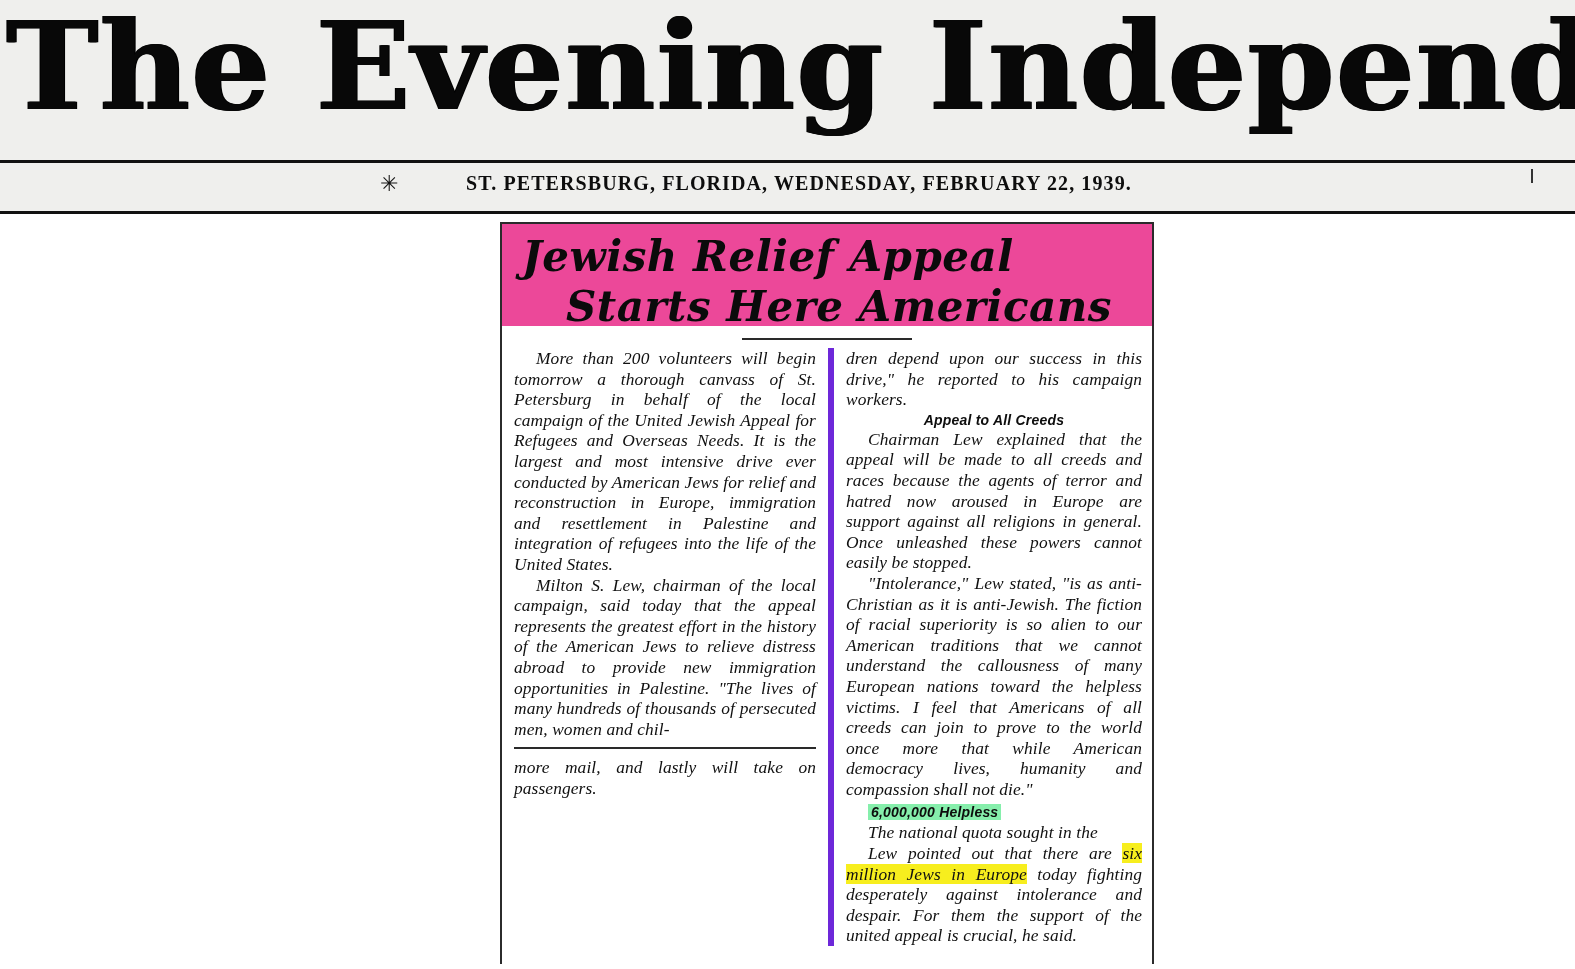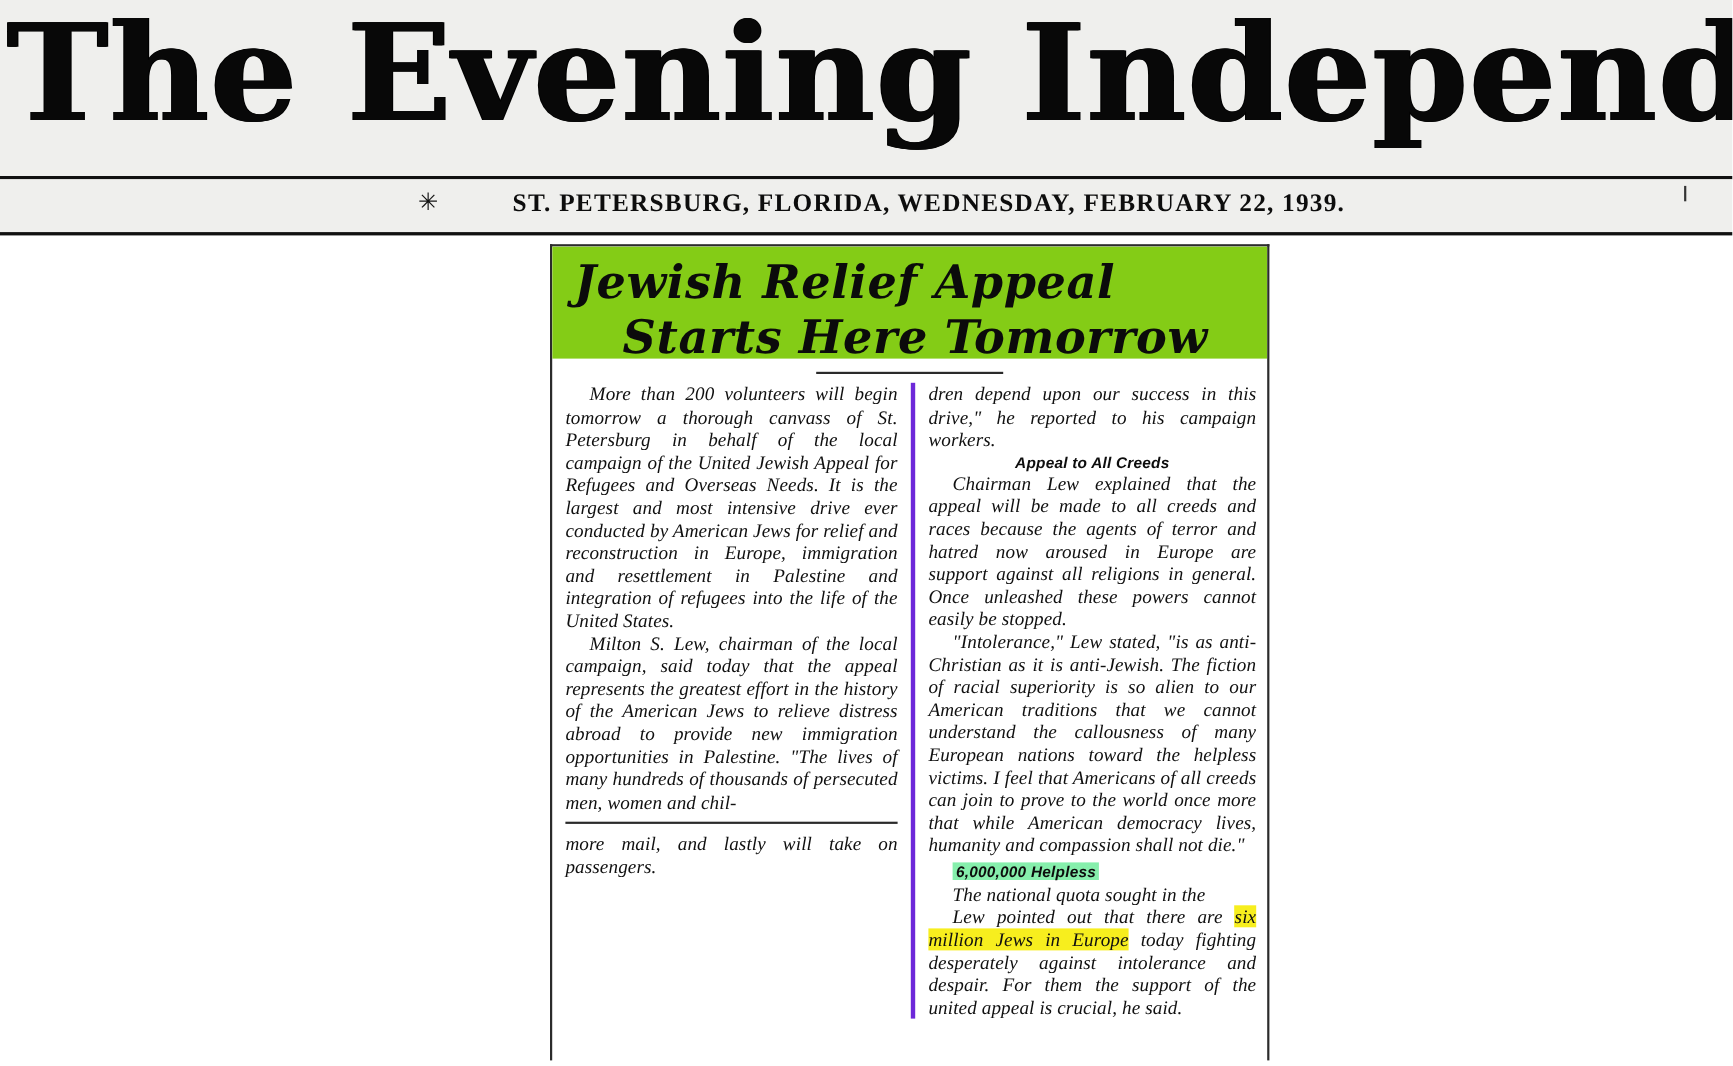--- a/index.html
+++ b/index.html
@@ -57,21 +57,21 @@
     top: 10px;
     font-size: 22px;
     line-height: 1;
     color: #111;
   }
   .dateline-text {
     position: absolute;
     left: 466px;
     top: 9px;
     font-family: "Liberation Serif", serif;
-    font-size: 23px;
+    font-size: 20px;
     font-weight: 700;
     letter-spacing: 1.1px;
     color: #0d0d0d;
     white-space: nowrap;
   }
   .dateline-tick {
     position: absolute;
     right: 42px;
     top: 6px;
     width: 2px;
@@ -87,21 +87,21 @@
     width: 650px;
     height: 740px;
     background: #fff;
     border-left: 2px solid #2b2b2b;
     border-right: 2px solid #2b2b2b;
     border-top: 2px solid #2b2b2b;
     overflow: hidden;
   }
   .headline-block {
     position: relative;
-    background: #84cc16;
+    background: #ec4899;
     padding: 8px 14px 10px 14px;
     height: 102px;
     box-sizing: border-box;
   }
   .headline-line {
     font-family: "DejaVu Serif", serif;
     font-style: italic;
     font-weight: 700;
     font-size: 42px;
     line-height: 50px;
@@ -125,21 +125,21 @@
     box-sizing: border-box;
     font-style: italic;
   }
   .col {
     width: 50%;
     box-sizing: border-box;
   }
   .col.left { padding-right: 12px; }
   .col.right {
     padding-left: 12px;
-    border-left: 4px solid #6d28d9;
+    border-left: 6px solid #6d28d9;
   }
   .body-text {
     font-family: "Liberation Serif", serif;
     font-size: 17.4px;
     line-height: 20.6px;
     text-align: justify;
     letter-spacing: 0.1px;
     color: #101010;
     margin: 0 0 0 0;
   }
@@ -184,21 +184,21 @@
 <div class="dateline-bar">
   <span class="dateline-star">✳</span>
   <span class="dateline-text">ST. PETERSBURG, FLORIDA,  WEDNESDAY, FEBRUARY 22, 1939.</span>
   <span class="dateline-tick"></span>
 </div>
 
 <div class="clipping">
 
   <div class="headline-block">
     <div class="headline-line l1">Jewish  Relief  Appeal</div>
-    <div class="headline-line l2">Starts  Here  Tomorrow</div>
+    <div class="headline-line l2">Starts  Here  Americans</div>
   </div>
 
   <div class="rule-short"></div>
 
   <div class="columns">
 
     <div class="col left">
       <p class="body-text indent">More than 200 volunteers will begin tomorrow a thorough canvass of St. Petersburg in behalf of the local campaign of the United Jewish Appeal for Refugees and Overseas Needs. It is the largest and most intensive drive ever conducted by American Jews for relief and reconstruction in Europe, immigration and resettlement in Palestine and integration of refugees into the life of the United States.</p>
       <p class="body-text indent">Milton S. Lew, chairman of the local campaign, said today that the appeal represents the greatest effort in the history of the American Jews to relieve distress abroad to provide new immigration opportunities in Palestine. "The lives of many hundreds of thousands of persecuted men, women and chil-</p>
       <div class="col-rule"></div>

